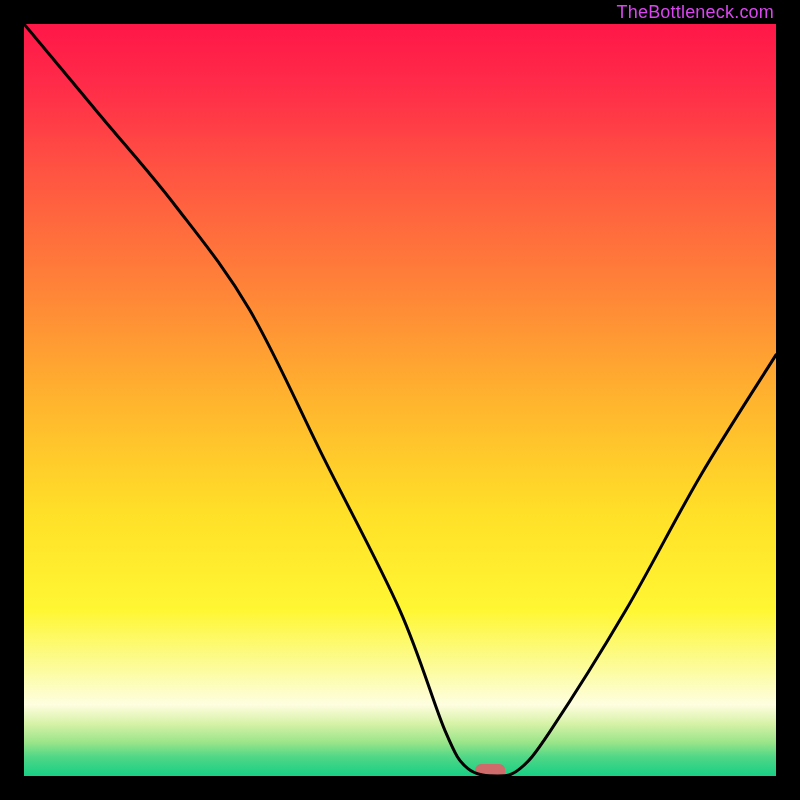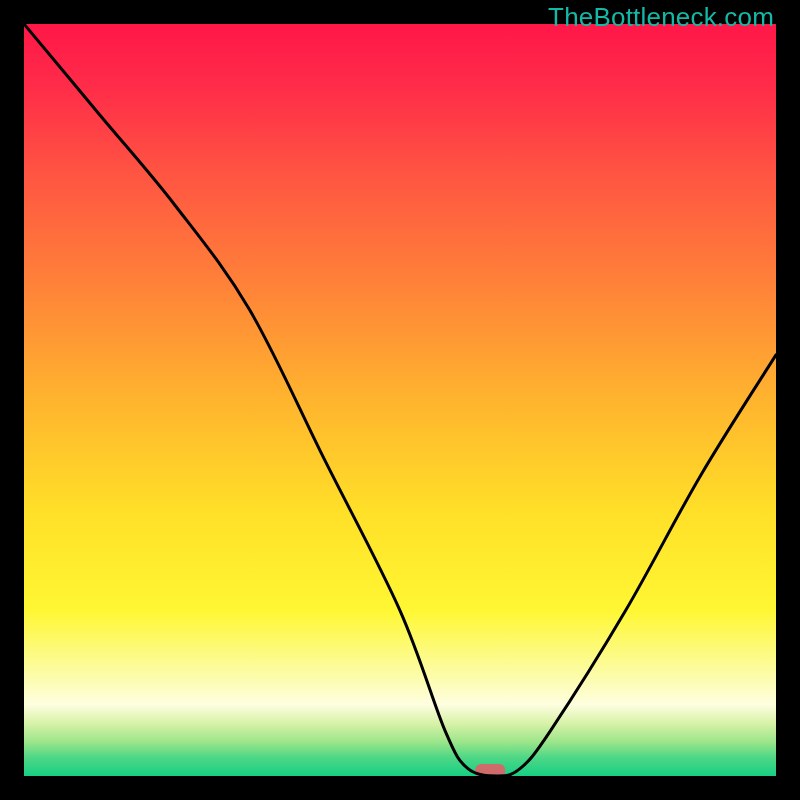--- a/index.html
+++ b/index.html
@@ -23,22 +23,22 @@
     position: absolute;
     left: 0;
     top: 0;
     width: 752px;
     height: 752px;
   }
   .watermark {
     position: absolute;
     top: 2px;
     right: 26px;
-    color: #14b8a6;
-    font-size: 26px;
+    color: #d946ef;
+    font-size: 18px;
     font-weight: 400;
     letter-spacing: 0.2px;
   }
 </style>
 </head>
 <body>
 
 <div class="frame">
   <svg class="plot" viewBox="0 0 752 752" preserveAspectRatio="none">
     <defs>

